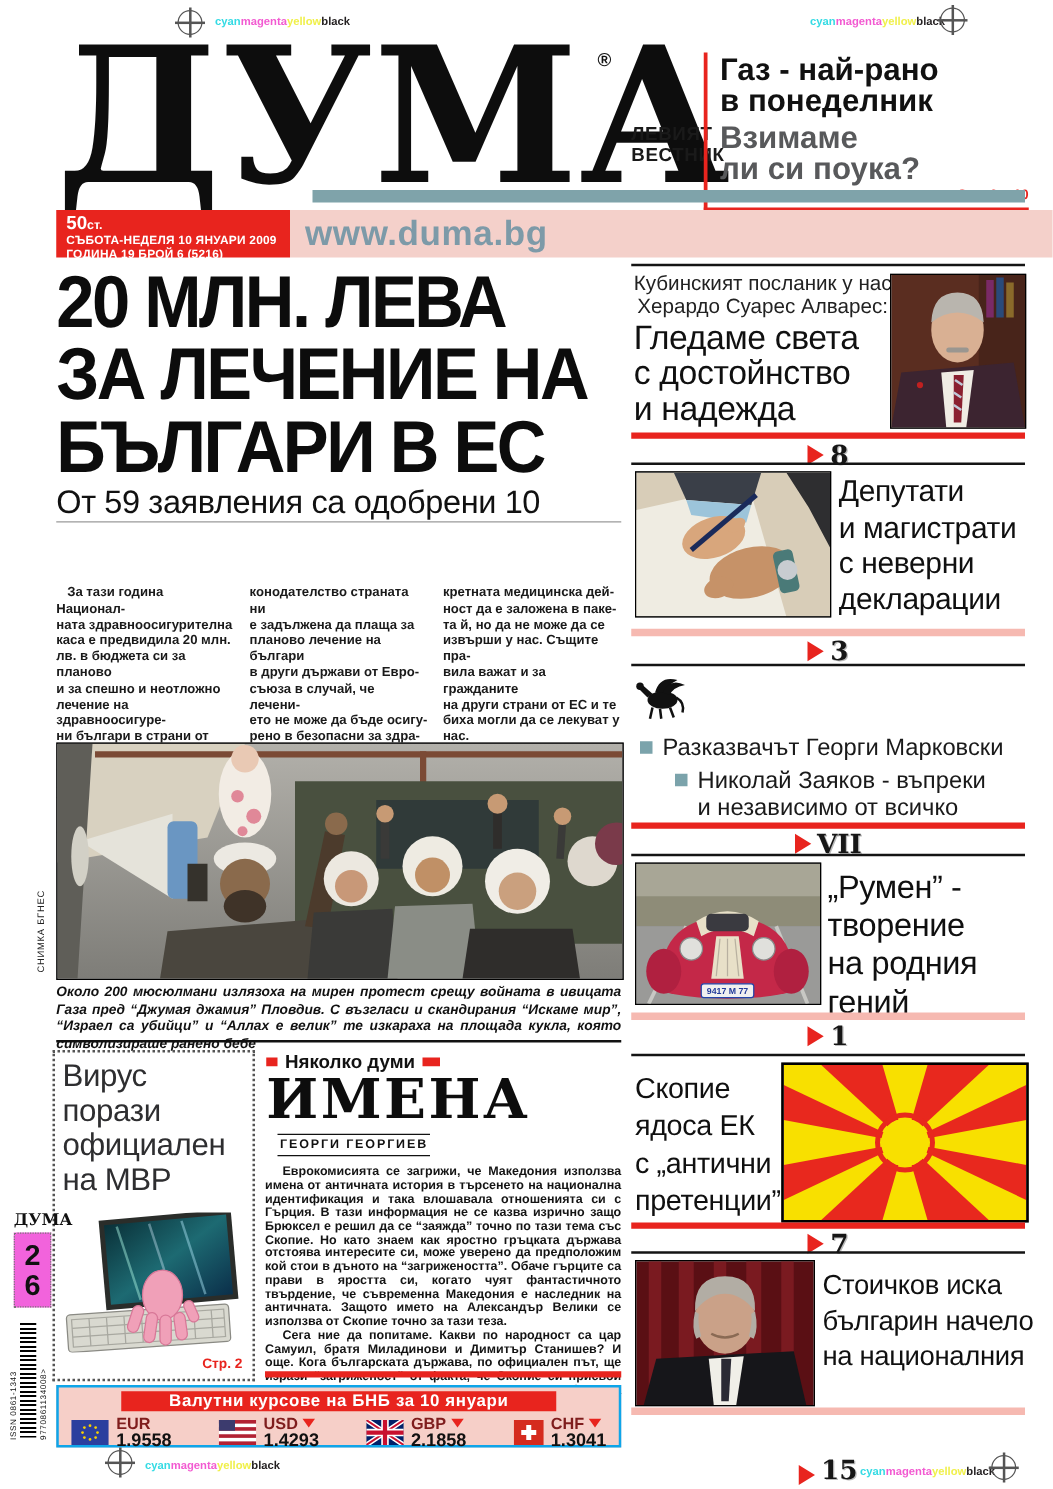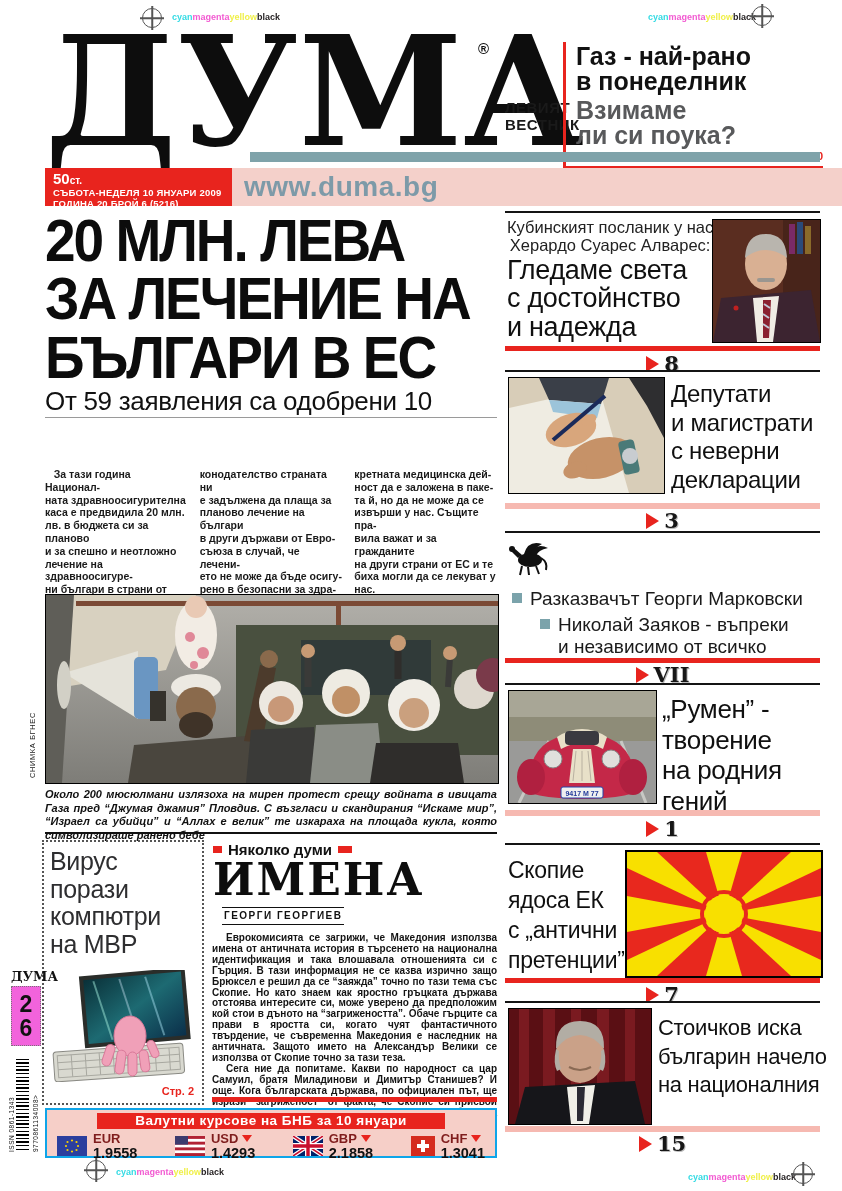--- a/index.html
+++ b/index.html
@@ -123,21 +123,21 @@
     <div class="promo-gray pl">Взимаме
 ли си поука?</div>
     <div class="promo-ref">Стр. 6 и 10</div>
   </div>
 
   <div class="abs tealbar" style="left:250px;top:152px;width:570px;height:10px;"></div>
 
   <div class="abs datebox" style="left:45px;top:168px;width:187px;height:38px;">
     <div class="price"><span class="big">50</span><span class="small">ст.</span></div>
     <div class="dl">СЪБОТА-НЕДЕЛЯ 10 ЯНУАРИ 2009</div>
-    <div class="dl">ГОДИНА 20 БРОЙ 6 (5216)</div>
+    <div class="dl">ГОДИНА 19 БРОЙ 6 (5216)</div>
   </div>
   <div class="abs pinkbar" style="left:232px;top:168px;width:676px;height:38px;">
     <div class="site abs" style="left:12px;top:3px;">www.duma.bg</div>
   </div>
 
   <div class="abs lead-hl pl" style="left:45px;top:212px;width:456px;">20 МЛН. ЛЕВА
 ЗА ЛЕЧЕНИЕ НА
 БЪЛГАРИ В ЕС</div>
   <div class="abs lead-sub" style="left:45px;top:386px;">От 59 заявления са одобрени 10</div>
   <div class="abs thinrule" style="left:45px;top:417px;width:452px;"></div>
@@ -236,21 +236,21 @@
     </svg>
   </div>
   <div class="abs credit" style="left:28px;top:778px;">СНИМКА БГНЕС</div>
 
   <div class="abs caption" style="left:45px;top:788px;width:452px;">Около 200 мюсюлмани излязоха на мирен протест срещу войната в ивицата Газа пред “Джумая джамия” Пловдив. С възгласи и скандирания “Искаме мир”, “Израел са убийци” и “Аллах е велик” те изкараха на площада кукла, която символизираше ранено бебе</div>
   <div class="abs blackrule" style="left:45px;top:832px;width:452px;"></div>
 
   <div class="abs virus-box" style="left:42px;top:840px;width:162px;height:265px;">
     <div class="virus-hl pl">Вирус
 порази
-компютри
+официален
 на МВР</div>
     <svg class="abs" style="left:8px;top:128px;" width="146" height="112" viewBox="0 0 146 112">
       <defs>
         <linearGradient id="scr" x1="0" y1="0" x2="1" y2="1">
           <stop offset="0" stop-color="#0a3038"></stop>
             <stop offset=".5" stop-color="#1d6a72"></stop>
             <stop offset="1" stop-color="#0b2f4a"></stop>
         </linearGradient>
       </defs>
       <g transform="rotate(-5 80 40)">
@@ -559,21 +559,21 @@
       <path d="M47,40 Q46,12 71,12 Q96,12 95,40 Q84,26 71,26 Q58,26 47,40" fill="#b2ada4"></path>
       <path d="M47,40 Q44,54 48,62 L52,60 Q49,50 50,42 Z" fill="#b2ada4"></path>
       <path d="M95,40 Q98,54 94,62 L90,60 Q93,50 92,42 Z" fill="#b2ada4"></path>
       <path d="M60,58 Q71,64 82,58" stroke="#8a6a54" stroke-width="2" fill="none"></path>
     </svg>
   </div>
   <div class="abs sb-hl pl" style="left:658px;top:1014px;font-size:22px;line-height:1.3;letter-spacing:-0.3px;">Стоичков иска
 българин начело
 на националния</div>
   <div class="abs pinkline" style="top:1126px;"></div>
-  <div class="abs pgrow" style="top:1131px;">
+  <div class="abs pgrow" style="top:1163px;align-items:flex-end;">
     <span class="tri"></span>
     <span class="pgnum">15</span>
   </div>
 
   <span class="regmark abs" style="left:86px;top:1160px;"></span>
   <div class="cmyk abs" style="left:116px;top:1167px;">
     <span class="c">cyan</span><span class="m">magenta</span><span class="y">yellow</span><span class="k">black</span>
   </div>
   <div class="cmyk abs" style="left:688px;top:1172px;">
     <span class="c">cyan</span><span class="m">magenta</span><span class="y">yellow</span><span class="k">black</span>

